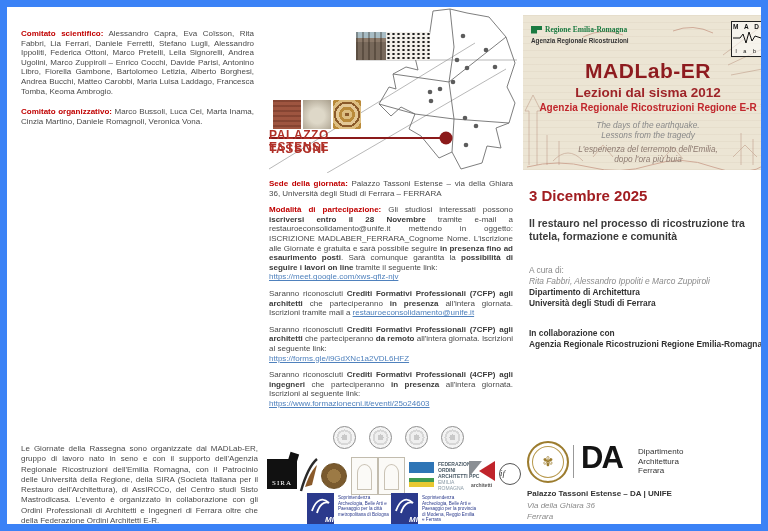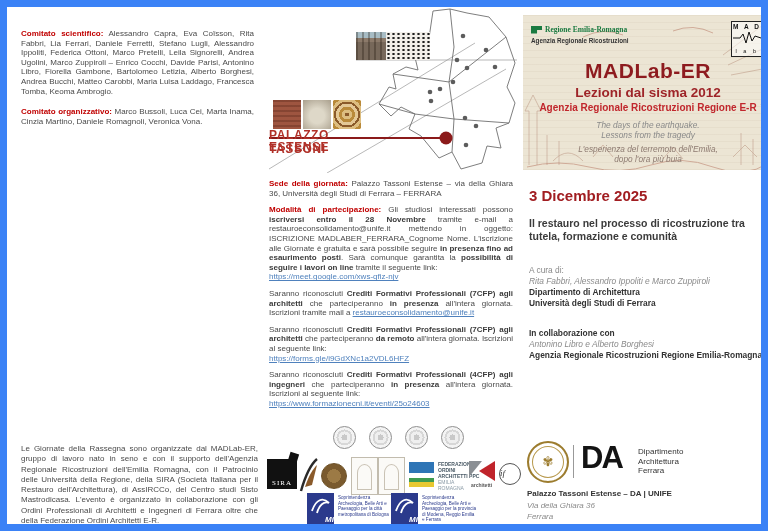--- a/index.html
+++ b/index.html
@@ -278,21 +278,20 @@
     <div class="lect-h" id="lect-date">3 Dicembre 2025</div>
     <div id="lect-title">Il restauro nel processo di ricostruzione tra tutela, formazione e comunità</div>
     <div id="curators">
       <div class="gray-n">A cura di:</div>
       <div class="gray-it">Rita Fabbri, Alessandro Ippoliti e Marco Zuppiroli</div>
       <div class="dark-b">Dipartimento di Architettura</div>
       <div class="dark-b">Università degli Studi di Ferrara</div>
     </div>
     <div id="collab">
       <div class="dark-b">In collaborazione con</div>
-      <div class="gray-it">Antonino Libro e Alberto Borghesi</div>
       <div class="dark-b">Agenzia Regionale Ricostruzioni Regione Emilia-Romagna</div>
     </div>
   </div>
 
   <div id="right-footer-seal">✾</div>
   <div id="da-divider"></div>
   <div id="da-mark">DA</div>
   <div id="da-dept">
     <div>Dipartimento</div>
     <div>Architettura</div>

